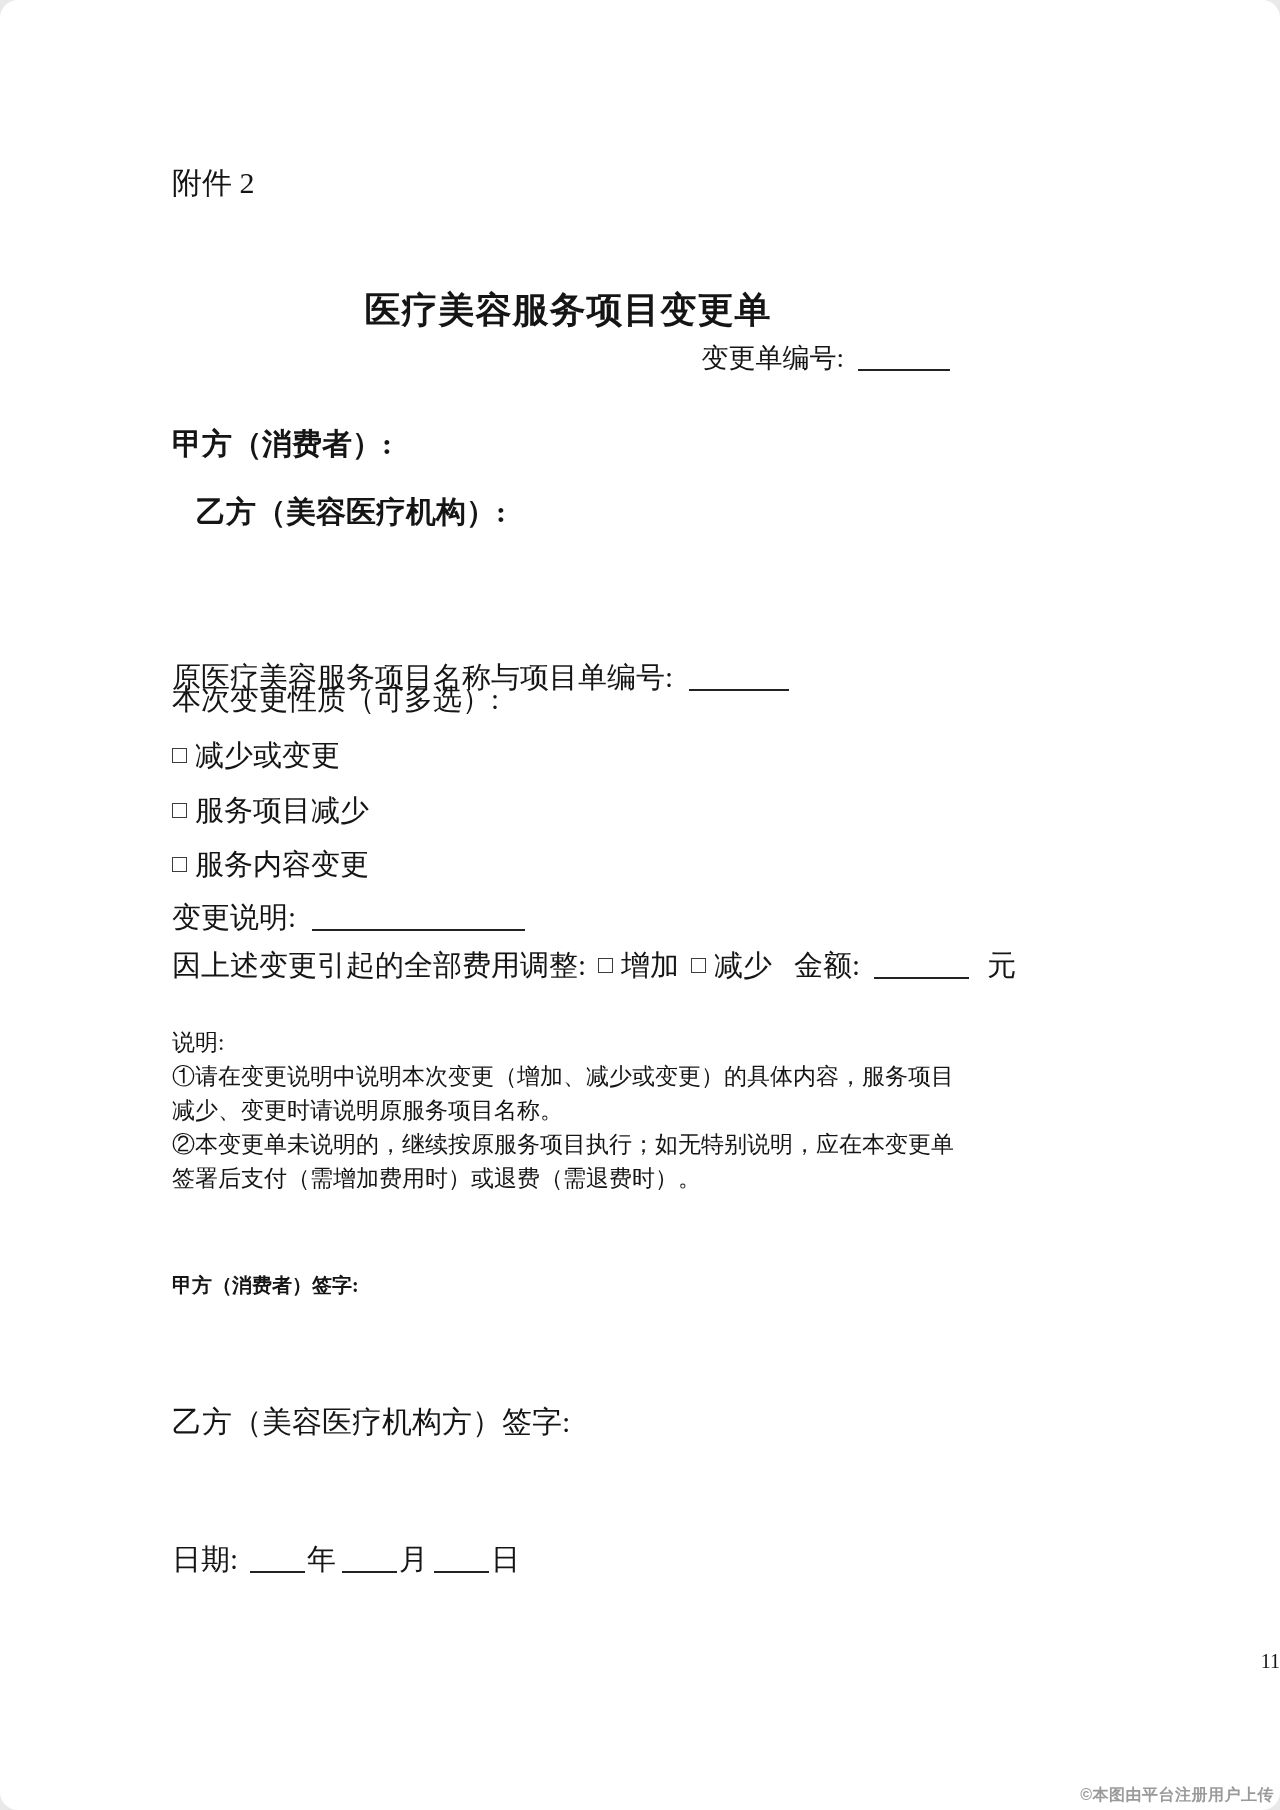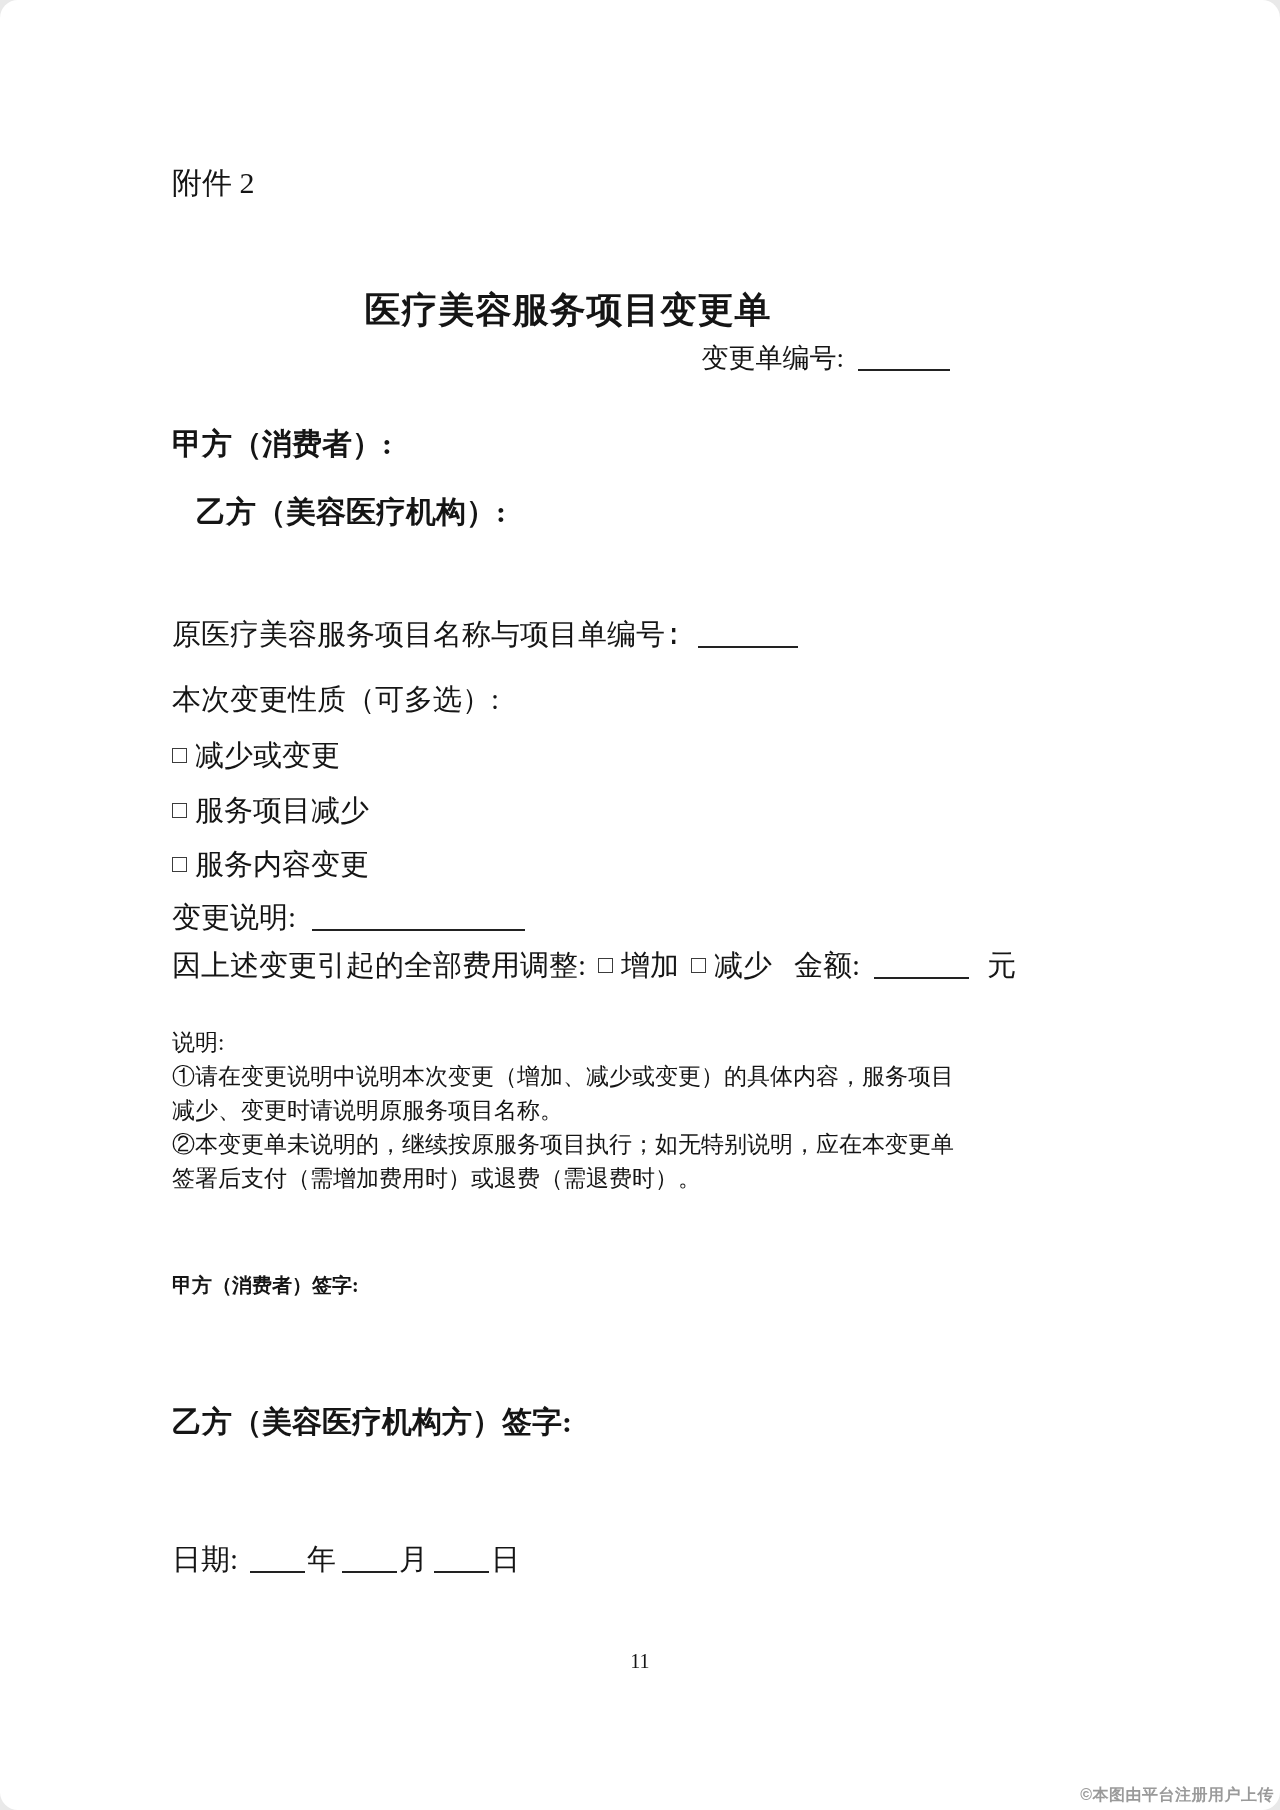--- a/index.html
+++ b/index.html
@@ -13,32 +13,32 @@
     overflow:hidden;
     border-radius:18px;
   }
   .row { position:absolute; left:172px; white-space:nowrap; }
   .content-width { width:792px; }
   .attachment { top:163px; font-size:30px; }
   .doc-title { top:286px; text-align:center; font-size:36px; font-weight:700; letter-spacing:1px; }
   .form-no { top:340px; text-align:right; font-size:27px; padding-right:14px; box-sizing:border-box; }
   .party-a { top:424px; font-size:30px; font-weight:700; }
   .party-b { top:492px; font-size:30px; font-weight:700;margin-left:24px; }
-  .orig-item { top:615px; font-size:29px;font-family:Liberation Mono, monospace; }
+  .orig-item { top:658px; font-size:29px; }
   .nature { top:680px; font-size:29px; }
   .cb-row-1 { top:736px; font-size:29px; }
   .cb-row-2 { top:791px; font-size:29px; }
   .cb-row-3 { top:845px; font-size:29px; }
   .desc { top:898px; font-size:29px; }
   .fee { top:946px; font-size:29px; }
   .notes { top:1026px; font-size:23px; line-height:34px; white-space:normal; }
   .sign-a { top:1272px; font-size:20px; font-weight:700; }
-  .sign-b { top:1402px; font-size:30px; font-weight:700; }
+  .sign-b { top:1402px; font-size:30px; font-weight:400; }
   .date-row { top:1540px; font-size:29px; }
-  .page-no { top:1650px; left:0; width:1280px; text-align:center; font-size:20px; }
+  .page-no { top:1650px; left:0; width:1280px; text-align:right; font-size:20px; }
   .blank {
     display:inline-block;
     border-bottom:2px solid #222;
     height:0.9em;
     vertical-align:-4px;
   }
   .blank-formno { width:92px; margin-left:14px; }
   .blank-itemno { width:100px; margin-left:16px; }
   .blank-desc   { width:213px; margin-left:16px; }
   .blank-amount { width:95px; margin-left:14px; margin-right:18px; }

